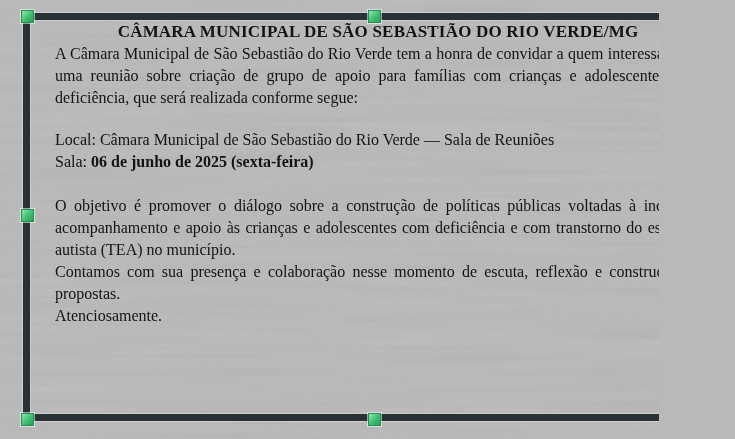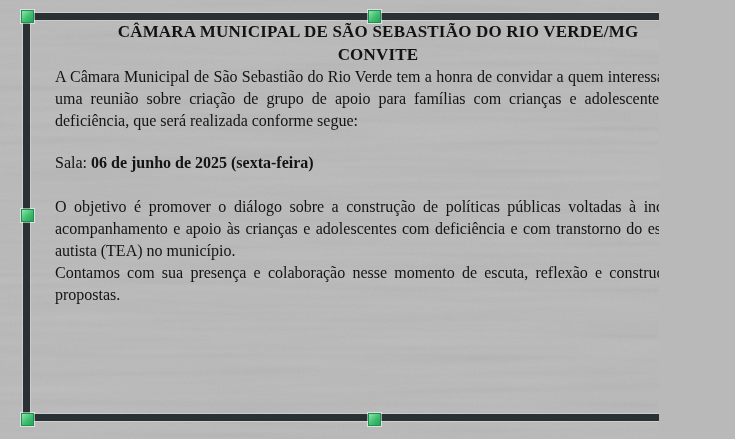--- a/index.html
+++ b/index.html
@@ -74,34 +74,38 @@
     <rect width="735" height="439" fill="#b9b9b9"></rect>
     <rect width="735" height="439" filter="url(#grainStreak)" opacity="0.14"></rect>
     <rect width="735" height="439" filter="url(#grainFine)" opacity="0.10"></rect>
   </svg>
 
   <div class="frame"></div>
 
   <div class="content">
     <div class="title">
       <div>CÂMARA MUNICIPAL DE SÃO SEBASTIÃO DO RIO VERDE/MG</div>
-      <div>CONVITE</div>
     </div>
 
     <div class="p-intro">A Câmara Municipal de São Sebastião do Rio Verde tem a honra de convidar a quem interessar para uma reunião sobre criação de grupo de apoio para famílias com crianças e adolescentes com deficiência, que será realizada conforme segue:</div>
 
     <div class="details">
+      <div class="line">
+        <span>Local:</span>
+        <span>Câmara Municipal de São Sebastião do Rio Verde — Sala de Reuniões</span>
+      </div>
       <div class="line">
         <span>Sala:</span>
         <span class="b">06 de junho de 2025 (sexta-feira)</span>
       </div>
     </div>
 
     <div class="p-objective">O objetivo é promover o diálogo sobre a construção de políticas públicas voltadas à inclusão, acompanhamento e apoio às crianças e adolescentes com deficiência e com transtorno do espectro autista (TEA) no município.</div>
     <div class="p-closing">Contamos com sua presença e colaboração nesse momento de escuta, reflexão e construção de propostas.</div>
+    <div class="signature">Atenciosamente.</div>
   </div>
 
   <div class="handle h-tl"></div>
   <div class="handle h-tc"></div>
   <div class="handle h-tr"></div>
   <div class="handle h-ml"></div>
   <div class="handle h-mr"></div>
   <div class="handle h-bl"></div>
   <div class="handle h-bc"></div>
   <div class="handle h-br"></div>

